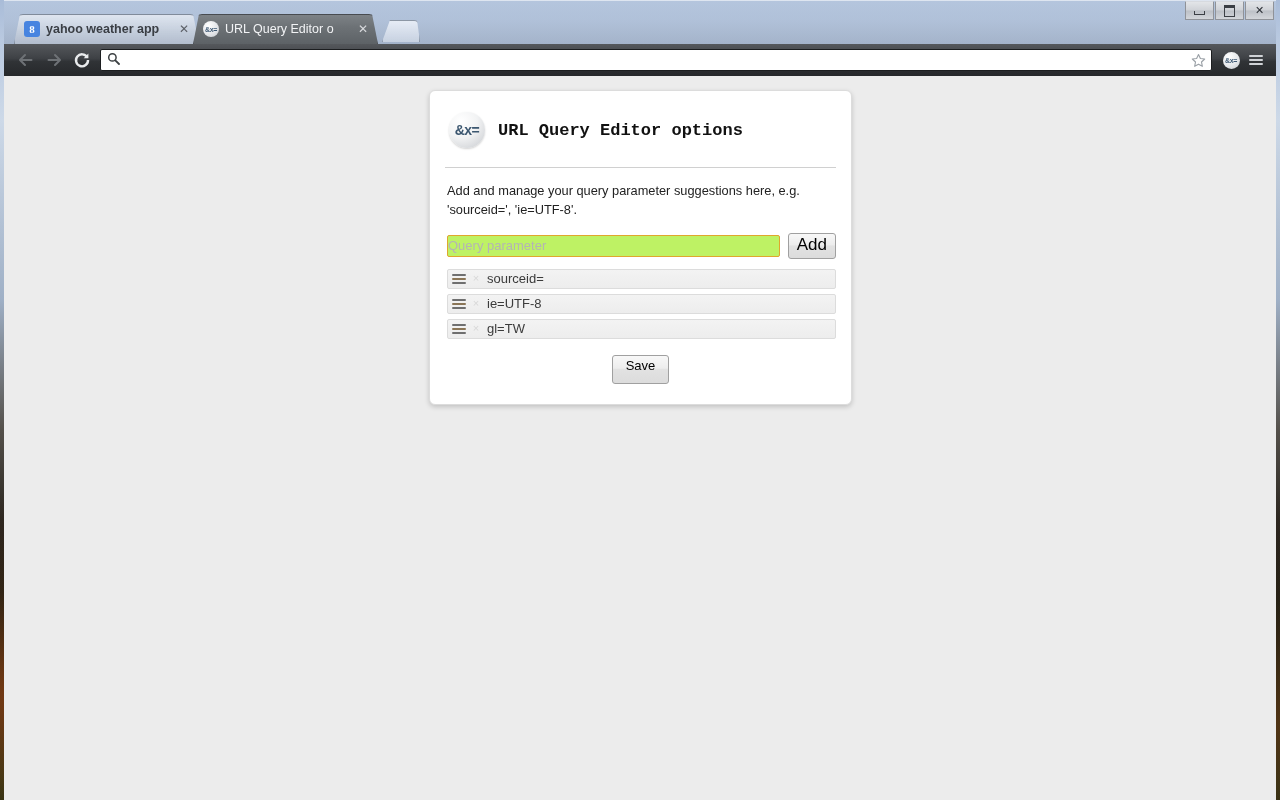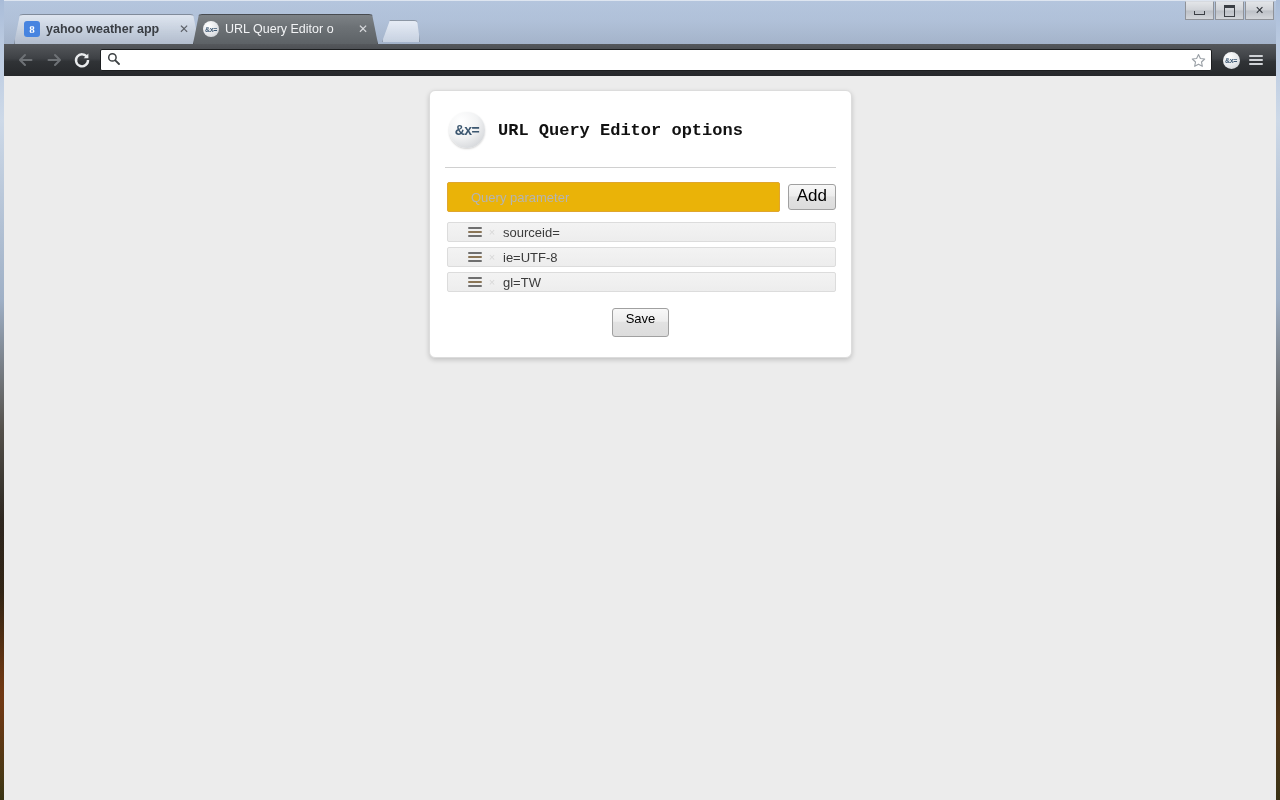--- a/index.html
+++ b/index.html
@@ -340,30 +340,30 @@
     margin: 0 0 14px 2px;
   }
   #add-row {
     display: flex;
     align-items: center;
     gap: 8px;
     margin: 0 0 10px 2px;
   }
   #param-input {
     flex: 1 1 auto;
-    height: 30px;
+    height: 22px;
     box-sizing: border-box;
     border: 1px solid #e0a62e;
     border-radius: 2px;
     outline: none;
-    padding: 0 23px;
+    padding: 0 0;
     font-size: 13px;
     font-family: "Liberation Sans", sans-serif;
     color: #222;
-    background: #eab308;
+    background: #bef264;
   }
   #param-input::placeholder { color: #b4b4b4; }
   #add-button, #save-button {
     font-family: "Liberation Sans", sans-serif;
     font-size: 17px;
     color: #000000;
     background: linear-gradient(to bottom, #f8f8f8 0%, #ededed 45%, #e2e2e2 50%, #dcdcdc 100%);
     border: 1px solid #a0a0a0;
     border-radius: 3px;
     padding: 2px 8px 3px 8px;
@@ -379,21 +379,21 @@
     padding: 0;
   }
   .param-item {
     display: flex;
     align-items: center;
     height: 20px;
     margin-bottom: 5px;
     background: linear-gradient(to bottom, #f3f3f3 0%, #ededed 100%);
     border: 1px solid #dcdcdc;
     border-radius: 2px;
-    padding: 0 20px;
+    padding: 0 4px;
     box-sizing: border-box;
   }
   .drag-handle {
     width: 14px;
     height: 13px;
     flex: 0 0 14px;
     display: flex;
     flex-direction: column;
     justify-content: center;
     gap: 2px;
@@ -525,20 +525,21 @@
 
     <div id="options-card">
 
       <div id="card-header">
         <div id="app-logo">&amp;x=</div>
         <div id="page-title">URL Query Editor options</div>
       </div>
 
       <div id="divider"></div>
 
+      <p id="description">Add and manage your query parameter suggestions here, e.g. 'sourceid=', 'ie=UTF-8'.</p>
 
       <div id="add-row">
         <input id="param-input" type="text" placeholder="Query parameter" style="">
         <button id="add-button">Add</button>
       </div>
 
       <ul id="param-list">
 
         <li class="param-item">
           <span class="drag-handle">

